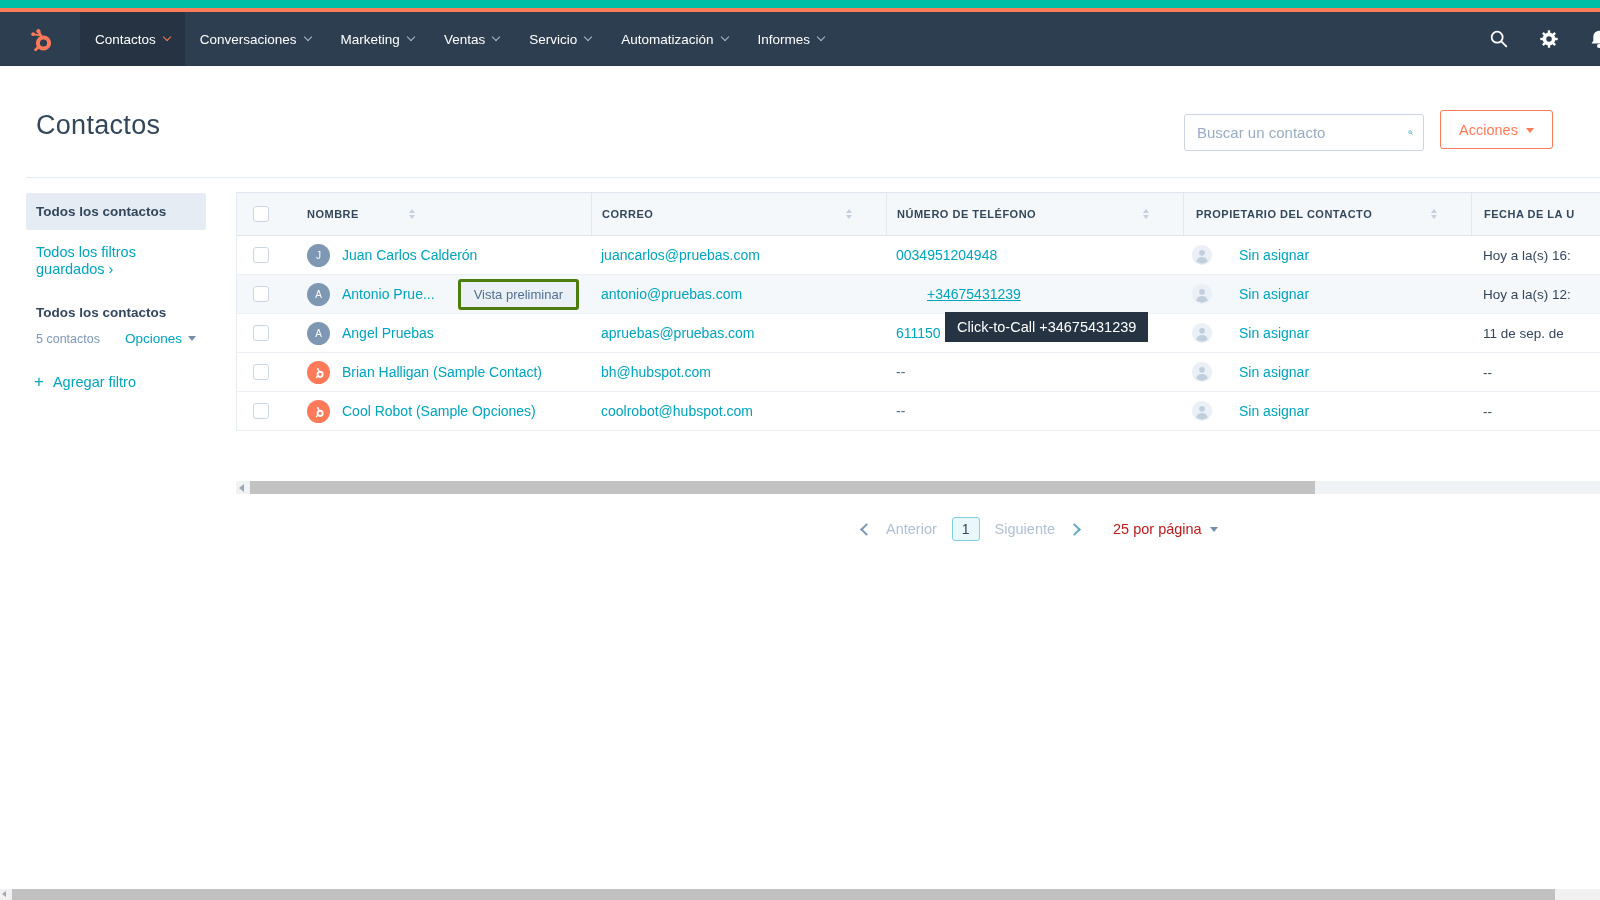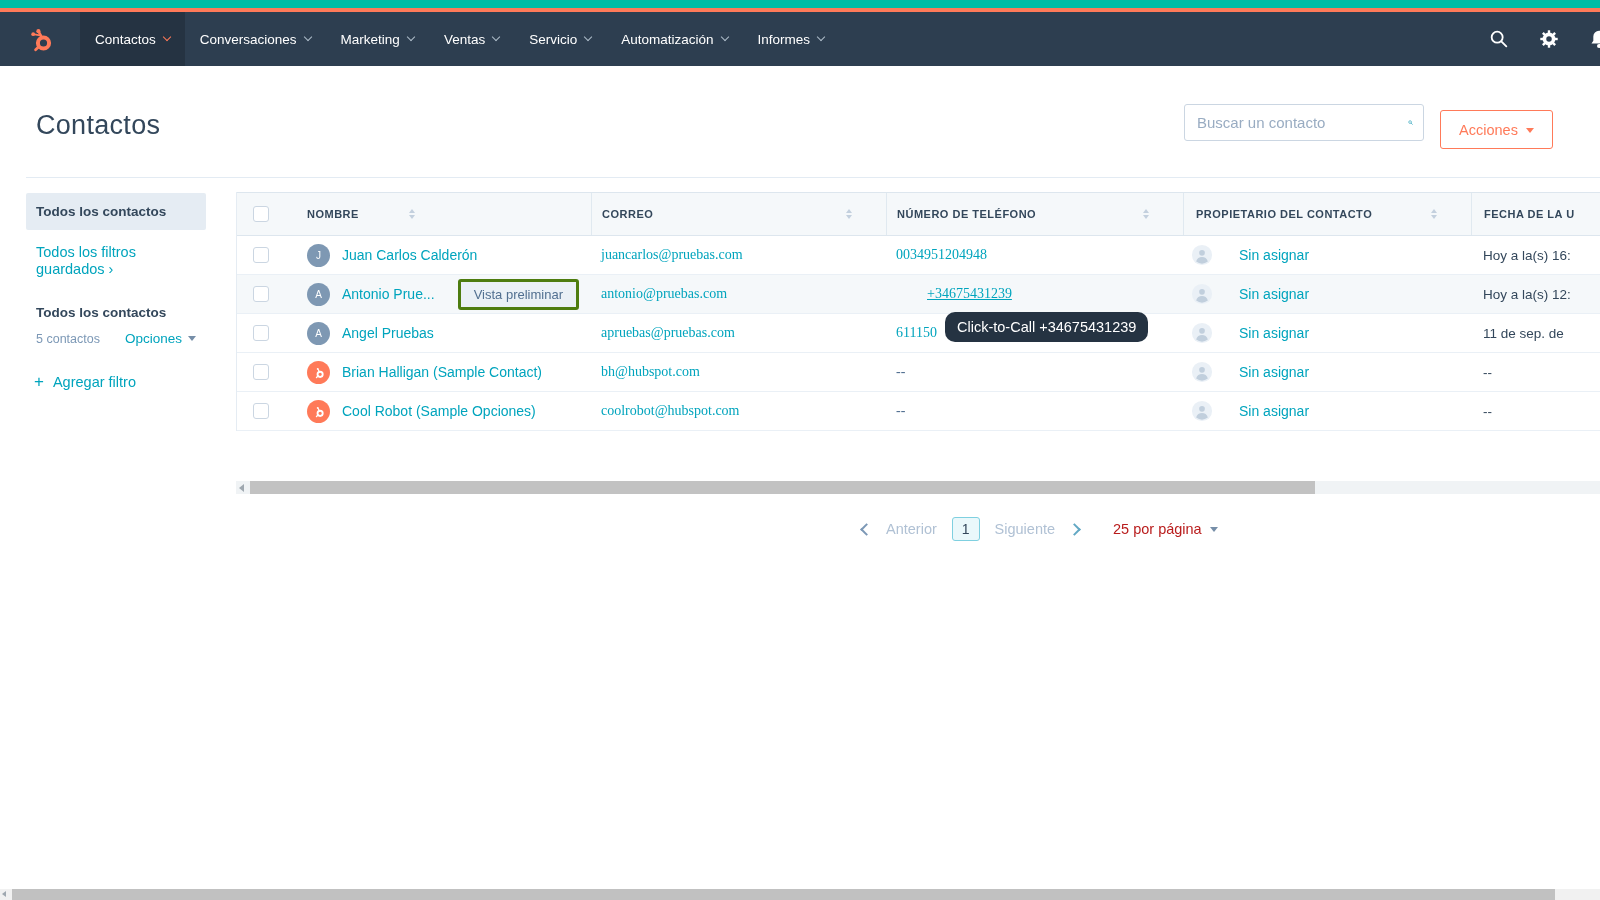--- a/index.html
+++ b/index.html
@@ -29,21 +29,21 @@
     position: absolute; right: -10px; top: 0; height: 54px;
     display: flex; align-items: center; gap: 28px;
   }
   .nav-icon { width: 22px; height: 22px; cursor: pointer; }
   
   .page-title {
     position: absolute; left: 36px; top: 110px; font-size: 27px; font-weight: 400;
     color: #33475b; letter-spacing: 0.3px;
   }
   .search-box {
-    position: absolute; left: 1184px; top: 104px; width: 240px; height: 37px;
+    position: absolute; left: 1184px; top: 114px; width: 240px; height: 37px;
     border: 1px solid #cbd6e2; border-radius: 3px; background: #fff;
     display: flex; align-items: center;
   }
   .search-box input {
     border: none; outline: none; flex: 1; padding: 0 12px; font-size: 15px;
     font-family: "Liberation Sans", sans-serif; color: #33475b; background: transparent;
   }
   .search-box input::placeholder { color: #99acc2; }
   .search-box .mag { margin-right: 10px; }
   .actions-btn {
@@ -95,28 +95,28 @@
     width: 23px; height: 23px; border-radius: 50%; background: #7e98b3; color: #fff;
     font-size: 10px; display: flex; align-items: center; justify-content: center; flex: none;
   }
   .avatar.sprocket { background: #ff7a59; }
   .link { color: #00a4bd; font-size: 14px; cursor: pointer; text-decoration: none; }
   .link.und { text-decoration: underline; margin-left: 31px; }
   .preview-btn {
     margin-left: 11px; background: #eaf0f6; border: 3px solid #4d7c0f; border-radius: 3px;
     color: #516f90; font-size: 13px; padding: 5px 13px; cursor: pointer; font-family: "Liberation Sans", sans-serif;
   }
-  .cell-email, .cell-phone { padding-left: 10px; font-family: Liberation Serif, serif; }
+  .cell-email, .cell-phone { padding-left: 10px; }
   .dashes { color: #516f90; font-size: 14px; }
   .cell-owner { padding-left: 8px; gap: 26px; }
   .cell-date { padding-left: 12px; font-size: 13.5px; color: #33475b; }
   
   .tooltip {
     position: absolute; left: 945px; top: 312px; background: #253342; color: #fff;
-    font-size: 14.5px; padding: 7px 12px; border-radius: 10px; white-space: nowrap; z-index: 5;
+    font-size: 14.5px; padding: 7px 12px; border-radius: 0; white-space: nowrap; z-index: 5;
   }
   
   .hscroll { position: absolute; left: 236px; top: 481px; width: 1364px; height: 13px; background: #f0f3f5; }
   .hscroll .arr-l {
     position: absolute; left: 3px; top: 3px; width: 0; height: 0;
     border-top: 4px solid transparent; border-bottom: 4px solid transparent; border-right: 5px solid #9fa8b0; cursor: pointer;
   }
   .hscroll .thumb { position: absolute; left: 14px; top: 0; width: 1065px; height: 13px; background: #c2c2c2; cursor: grab; }
   .bottom-scroll { position: absolute; left: 0; bottom: 0; width: 1600px; height: 11px; background: #f1f1f1; }
   .bottom-scroll .arr-l {

